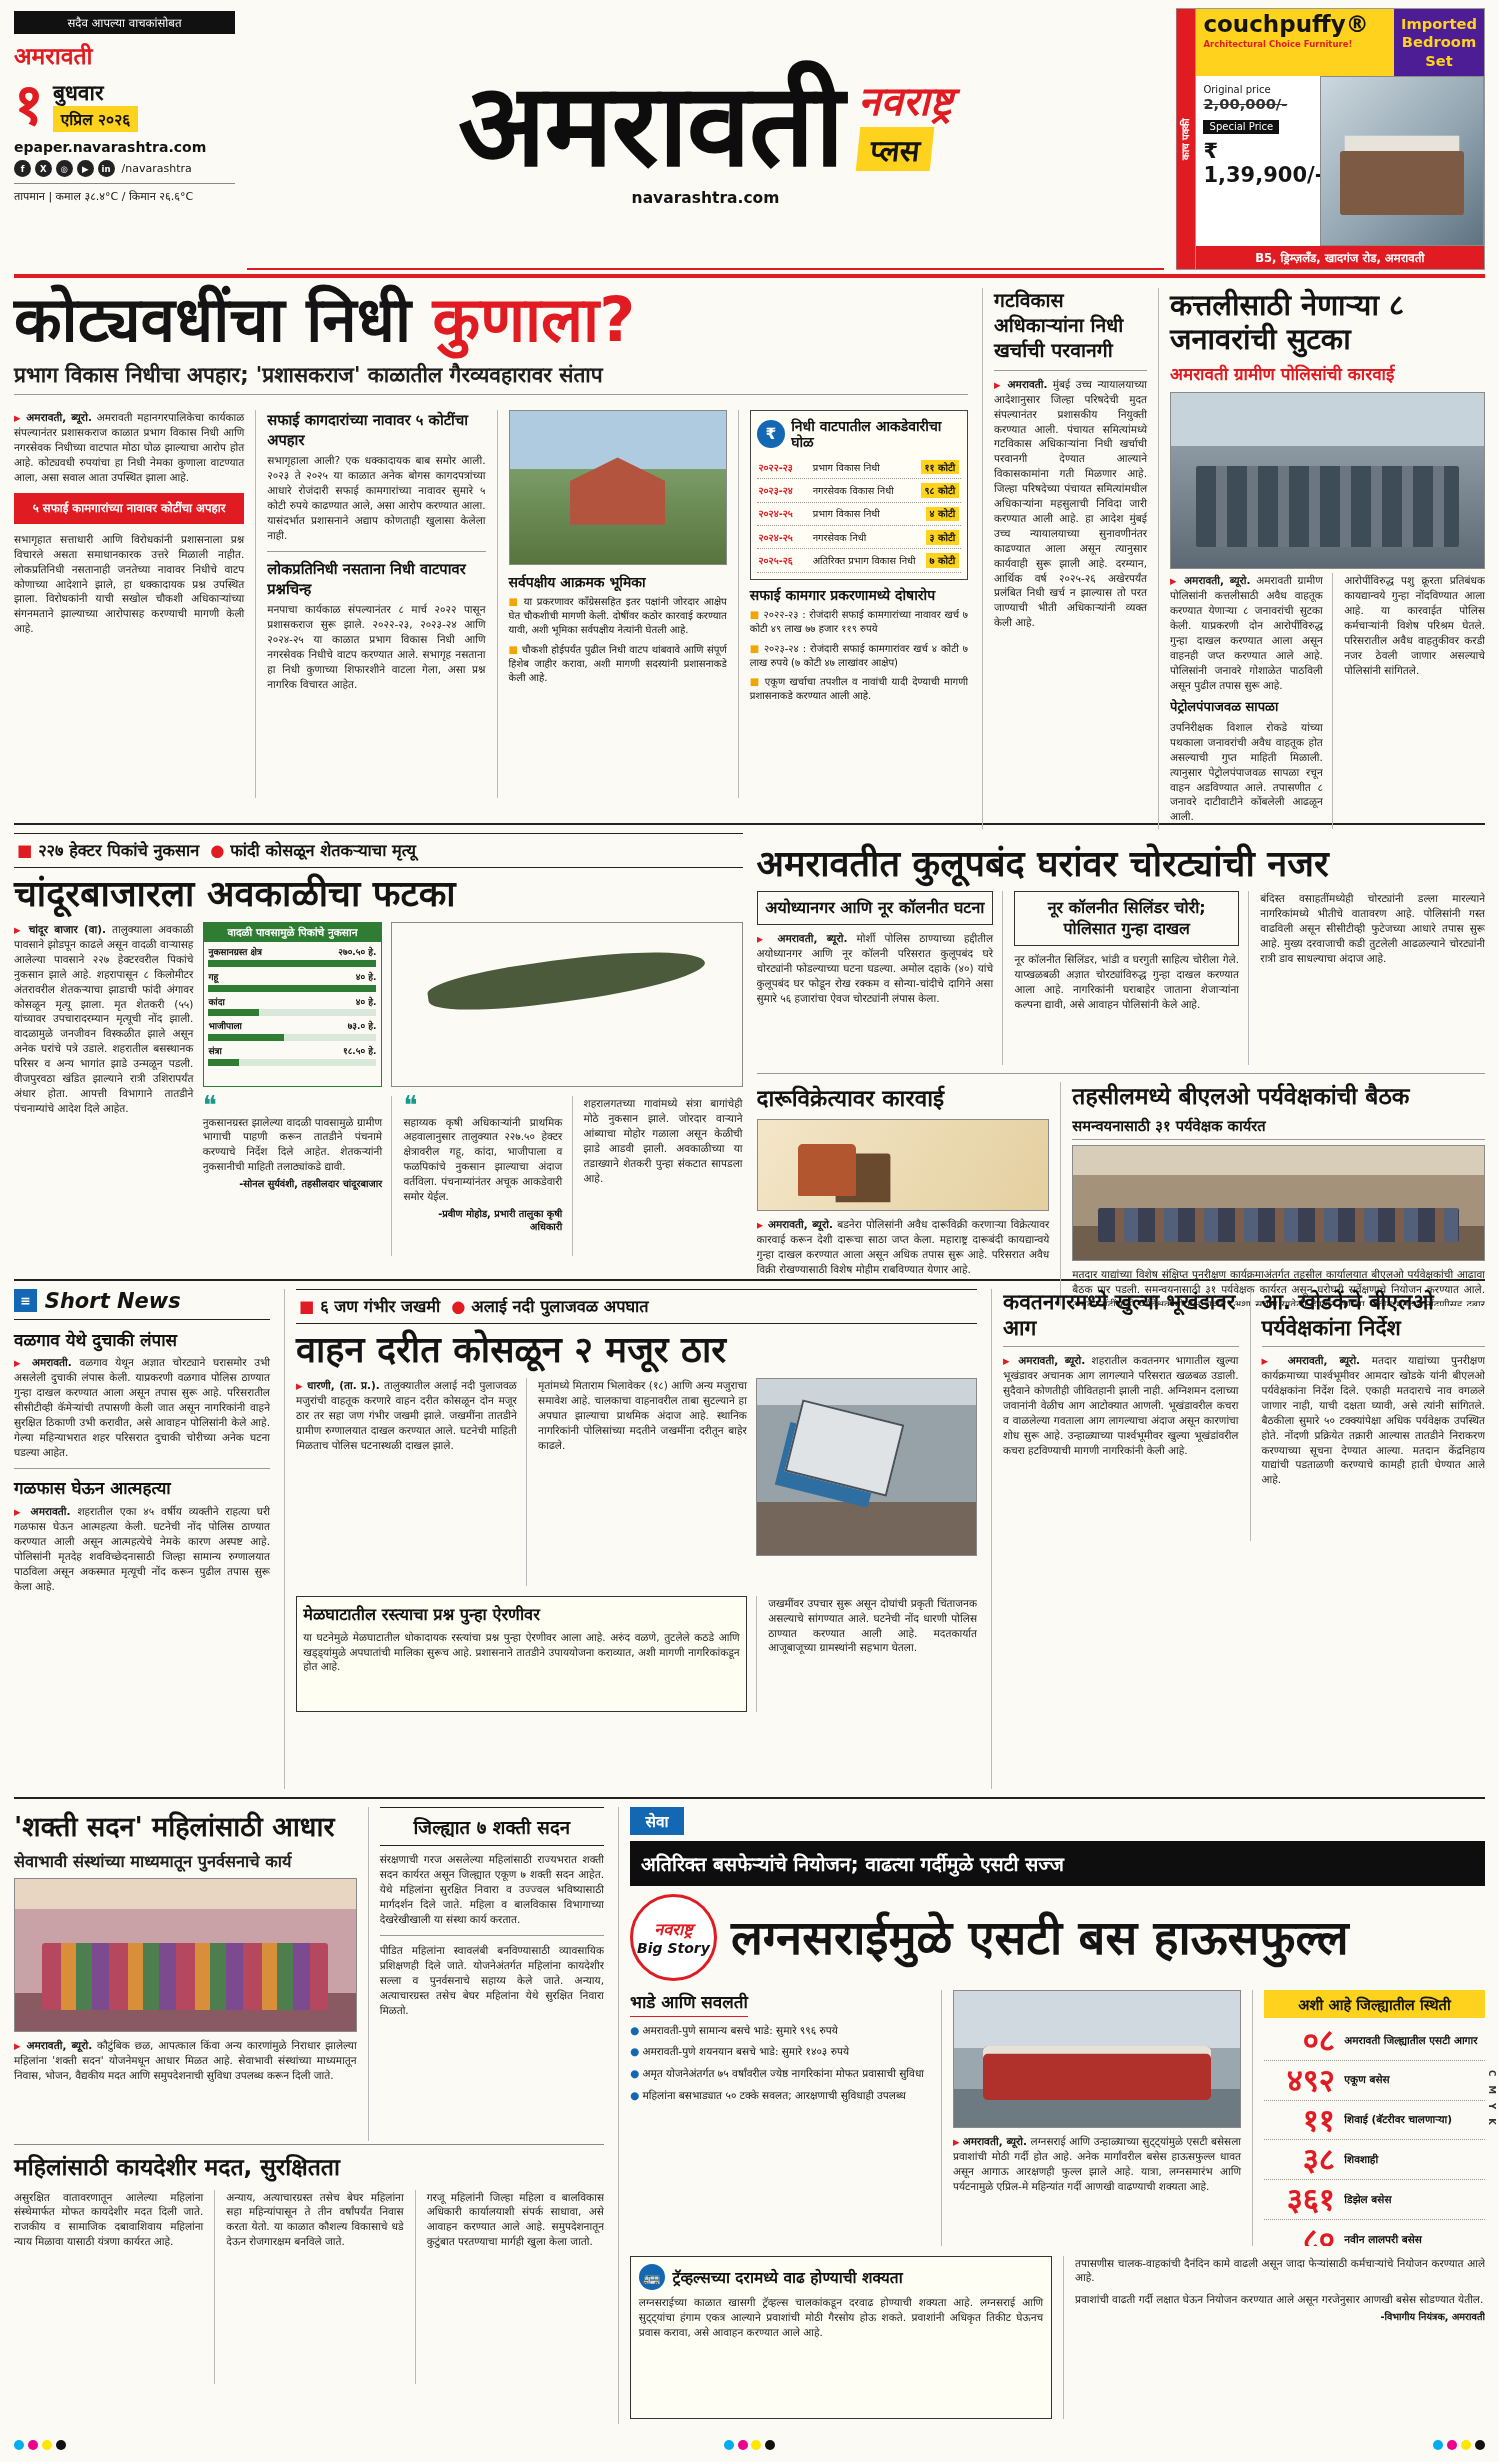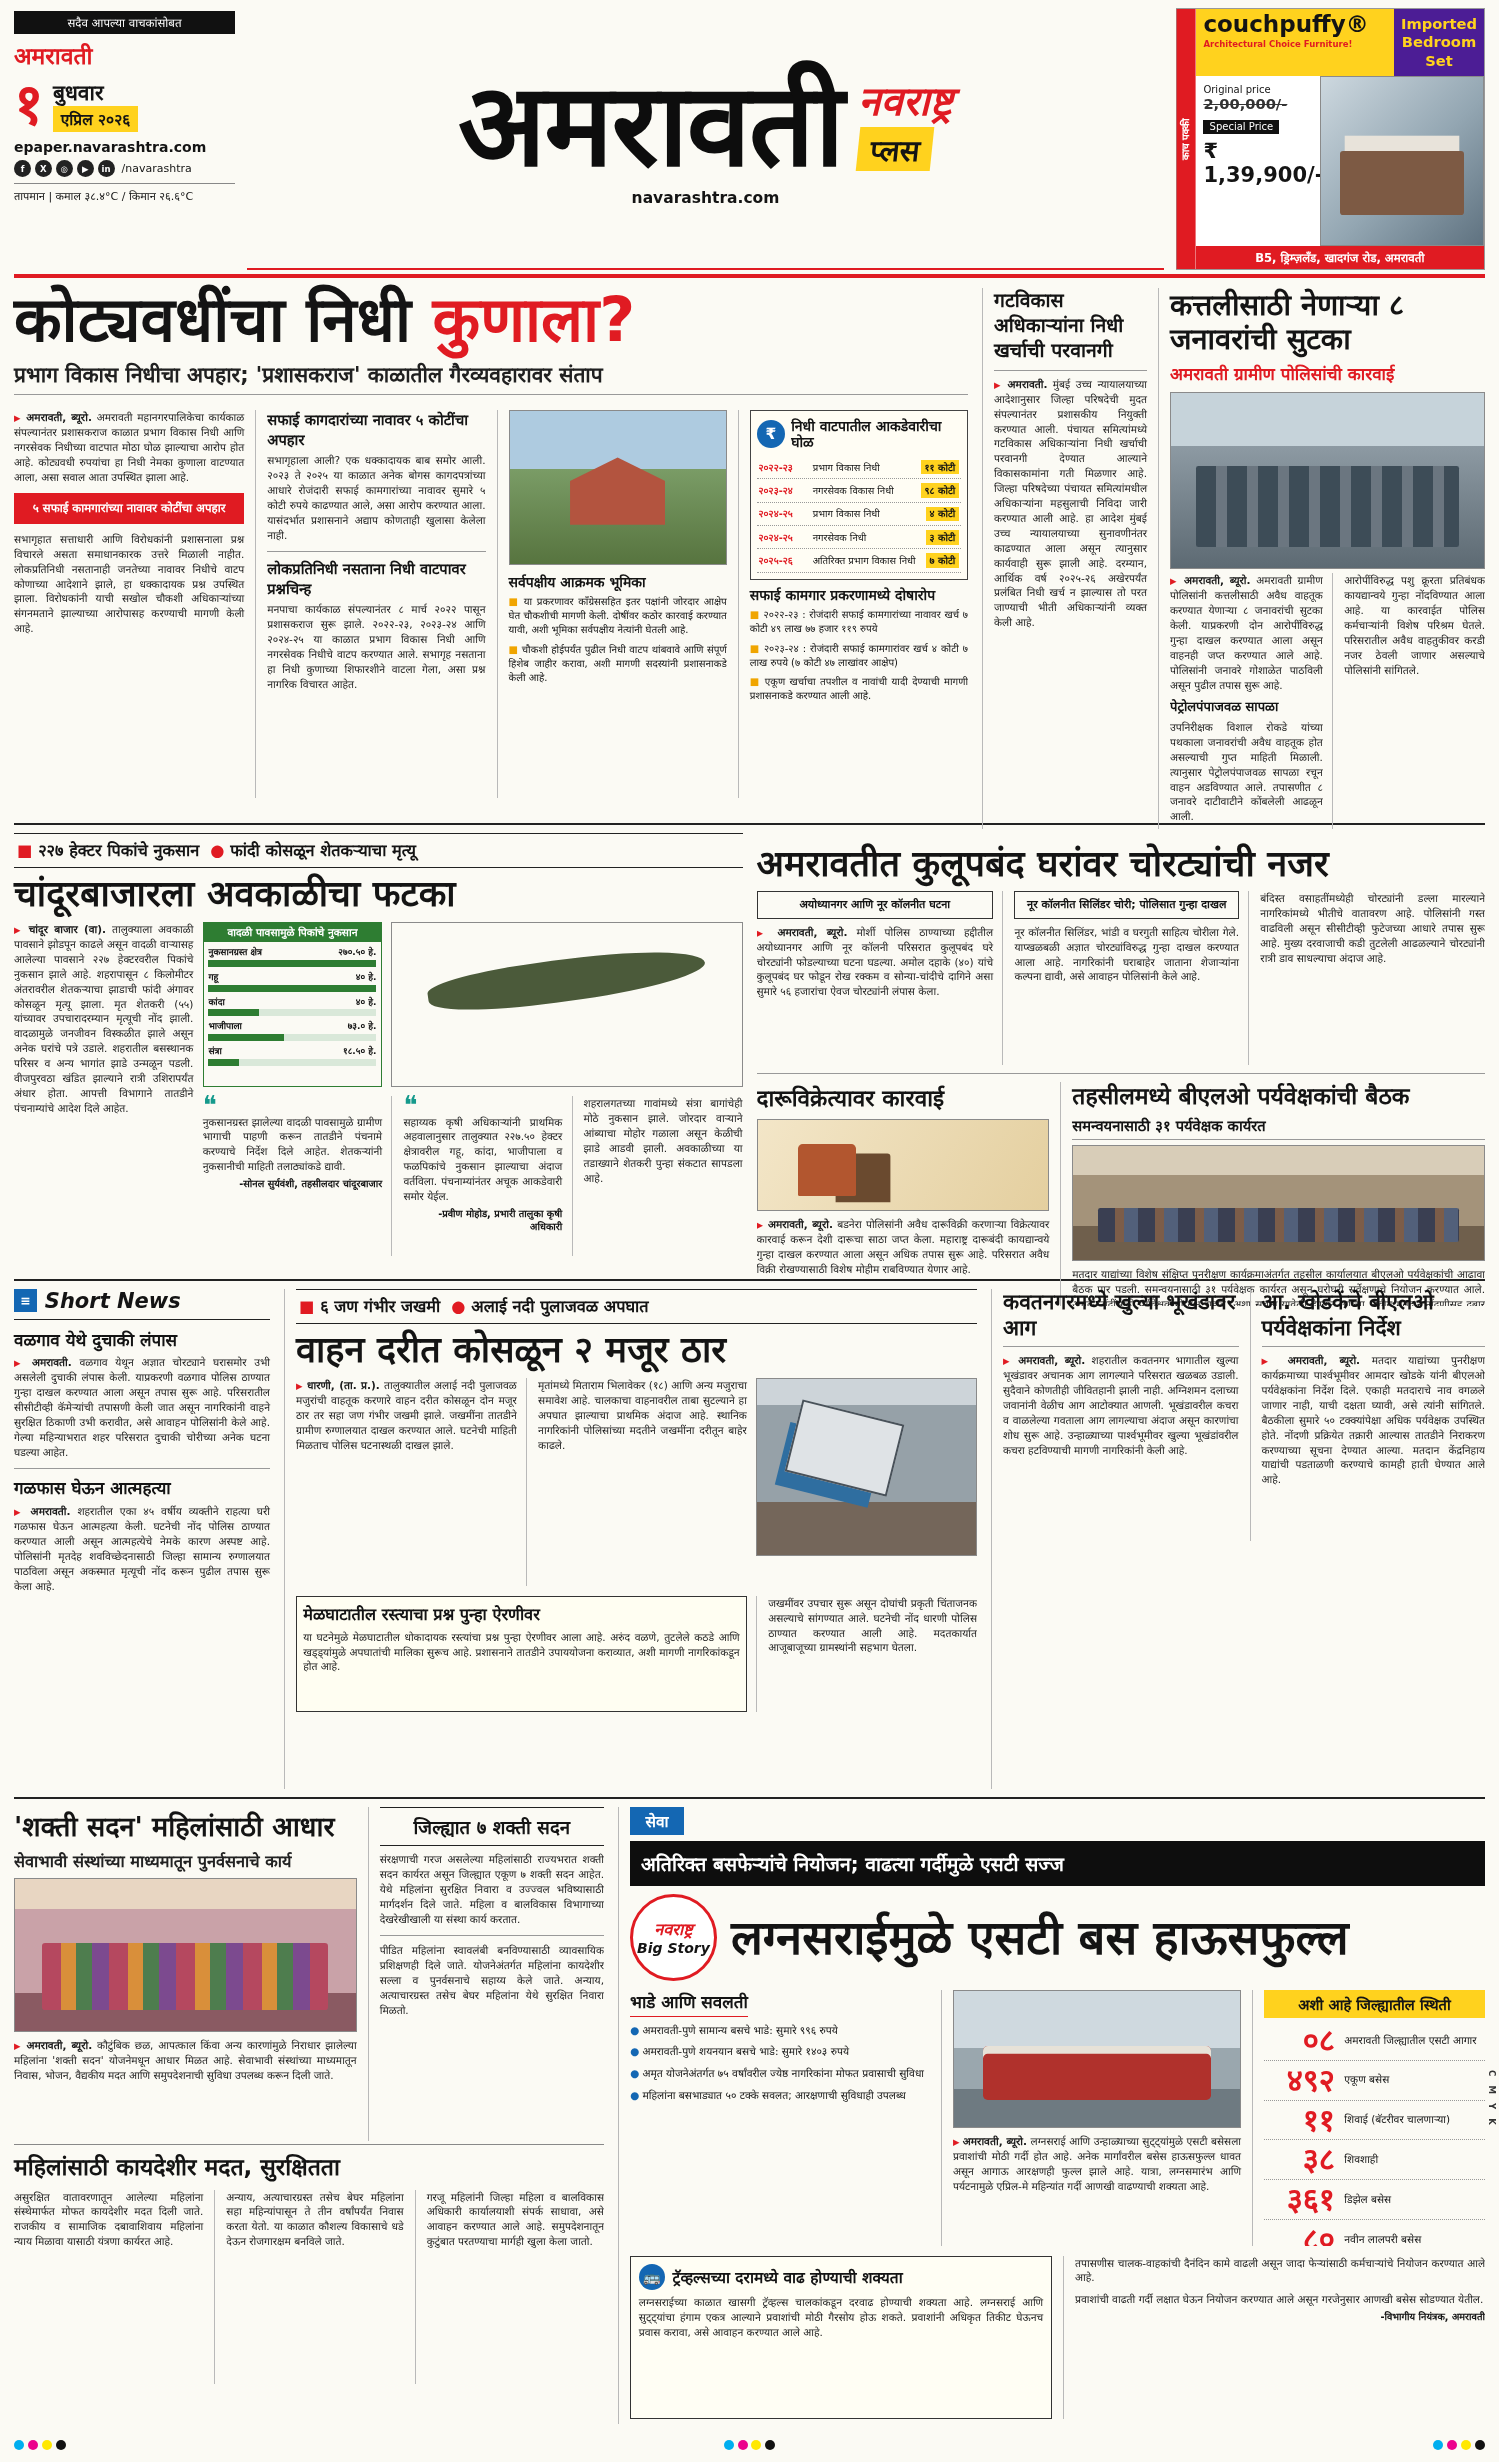--- a/index.html
+++ b/index.html
@@ -97,21 +97,21 @@
   .infog{border:1.2px solid var(--green);}
   .infog-title{background:var(--green);color:#fff;font-weight:700;font-size:10.5px;padding:3.1px 4.7px;text-align:center;line-height:1.25;}
   .ibar-row{padding:3.1px 4.7px 0;font-size:9px;}
   .ibar-label{display:flex;justify-content:space-between;font-weight:700;}
   .ibar{height:7px;background:#d9e8d9;margin-top:1.6px;}
   .ibar i{display:block;height:100%;background:var(--green);}
   .photo-tree{grid-column:3 / span 2;background:linear-gradient(#b9c9b0 20%,#7e8f6e 20% 60%,#9a8succ 0),linear-gradient(#b9c9b0 20%,#7e8f6e 20% 60%,#8f7f64 60%);position:relative;}
   .photo-tree::after{content:"";position:absolute;left:10%;top:22%;width:80%;height:26%;background:#4b5a3a;border-radius:40% 60% 50% 50%;transform:rotate(-8deg);}
   .burg .storyhead{margin-top:12px;}
   .burg-grid{display:grid;grid-template-columns:1fr 1fr 1fr;gap:9.3px;height:174px;overflow:hidden;}
-  .boxtitle{border:1.2px solid #333;padding:5.4px;font-weight:700;font-size:11px;text-align:center;line-height:1.3;margin-bottom:6.2px;}
+  .boxtitle{border:1.2px solid #333;padding:5.4px;font-weight:700;font-size:16px;text-align:center;line-height:1.3;margin-bottom:6.2px;}
   .r2b{display:grid;grid-template-columns:1fr 1.45fr;gap:11px;margin-top:7.8px;border-top:1.2px solid #999;padding-top:7.8px;height:233px;overflow:hidden;}
   .liq h3{font-size:22.5px;font-weight:700;}
   .photo-cartoon{height:92px;background:linear-gradient(120deg,#f3e6c8,#e4cf9f);margin:6.2px 0;position:relative;}
   .photo-cartoon::after{content:"";position:absolute;left:14%;bottom:16%;width:20%;height:58%;background:#b2562f;border-radius:4.7px 4.7px 1.6px 1.6px;box-shadow:36px 7.8px 0 -1.6px #6a4a2f;}
   .blo h3{font-size:23px;font-weight:700;line-height:1.22;}
   .blo-sub{font-size:14.7px;font-weight:700;margin:4.7px 0;border-bottom:0.8px solid #999;padding-bottom:4.7px;}
   .photo-meeting{height:116px;background:linear-gradient(#d8cdb8 25%,#a4937a 25% 70%,#6f5f4c 70%);margin-bottom:6.2px;position:relative;}
   .photo-meeting::after{content:"";position:absolute;left:6%;bottom:16%;width:88%;height:30%;background:repeating-linear-gradient(90deg,#3a3f52 0 17px,#7c5d49 17px 26px,#52607a 26px 40px);border-radius:2.3px;}
 
   
@@ -149,21 +149,21 @@
   .st-head{font-size:47px;font-weight:700;line-height:1.05;}
   .st-grid{display:grid;grid-template-columns:1.15fr 1.15fr 233px;gap:11px;height:256px;overflow:hidden;}
   .fares-title{font-size:17px;font-weight:700;border-bottom:1.6px solid var(--red);display:inline-block;padding-bottom:2.3px;margin-bottom:6.2px;}
   .fare{font-size:10.5px;line-height:1.4;margin-bottom:7px;text-align:justify;}
   .fare::before{content:"● ";color:var(--blue);}
   .photo-bus{height:138px;background:linear-gradient(#cfd9df 42%,#9aa7ae 42% 72%,#6e7a81 72%);margin-bottom:6.2px;position:relative;}
   .photo-bus::after{content:"";position:absolute;left:10%;bottom:20%;width:80%;height:40%;background:#b0312c;border-radius:4.7px;box-shadow:inset 0 7.8px 0 #e7e2d8;}
   .stats-title{font-size:14.7px;font-weight:700;background:var(--yellow);padding:3.9px 6.2px;text-align:center;margin-bottom:3.1px;}
   .stat{display:flex;gap:9.3px;align-items:center;border-bottom:0.8px dotted #999;padding:3.9px 0;}
   .stat-num{font-size:31px;font-weight:700;color:var(--red);width:71px;text-align:right;flex:none;line-height:1;}
-  .stat-label{font-size:10.5px;font-weight:400;line-height:1.3;}
+  .stat-label{font-size:10.5px;font-weight:700;line-height:1.3;}
   .travels{display:grid;grid-template-columns:1fr 1fr;gap:11px;margin-top:9.3px;height:163px;overflow:hidden;}
   .travelbox{border:1.2px solid #333;padding:7.8px;background:#fffef4;}
   .travelbox h4{font-size:15.5px;font-weight:700;margin-bottom:4.7px;display:flex;gap:7.8px;align-items:center;}
   .busicon{width:26px;height:26px;border-radius:50%;background:var(--blue);color:#fff;display:flex;align-items:center;justify-content:center;font-size:14px;flex:none;}
 
   
   .footer{display:flex;justify-content:space-between;align-items:center;height:33px;margin-top:4.7px;}
   .regdots{display:flex;gap:3.9px;}
   .dot{width:10px;height:10px;border-radius:50%;}
   .c{background:#00aeef}.m{background:#ec008c}.y{background:#ffe800}.k{background:#111}

